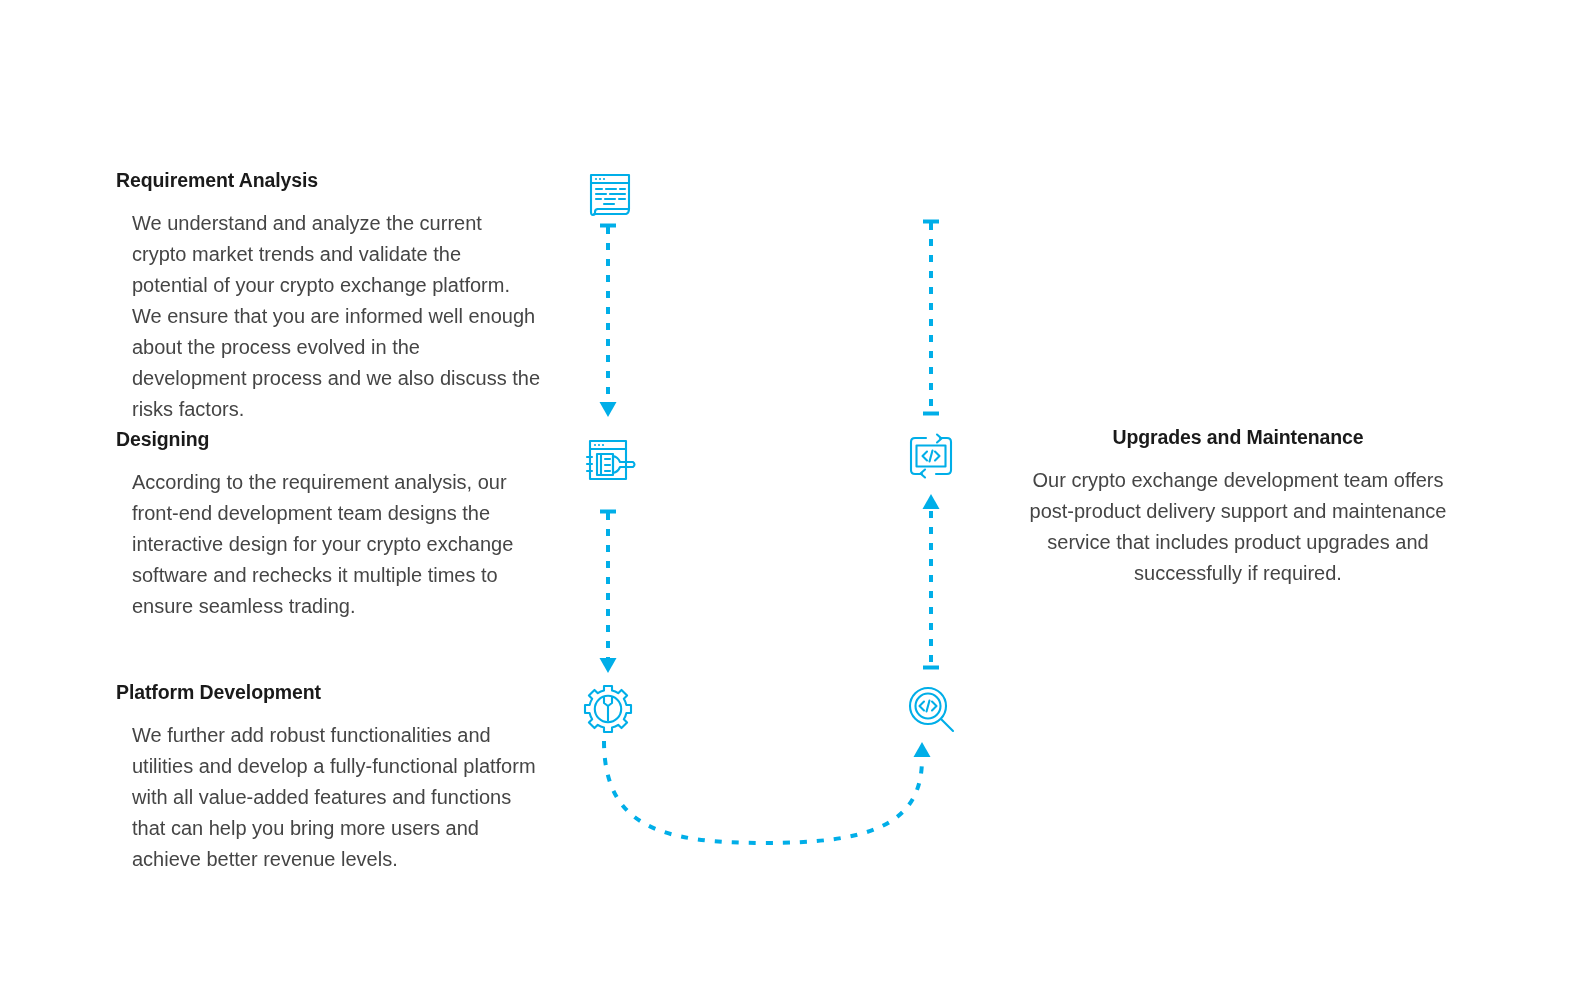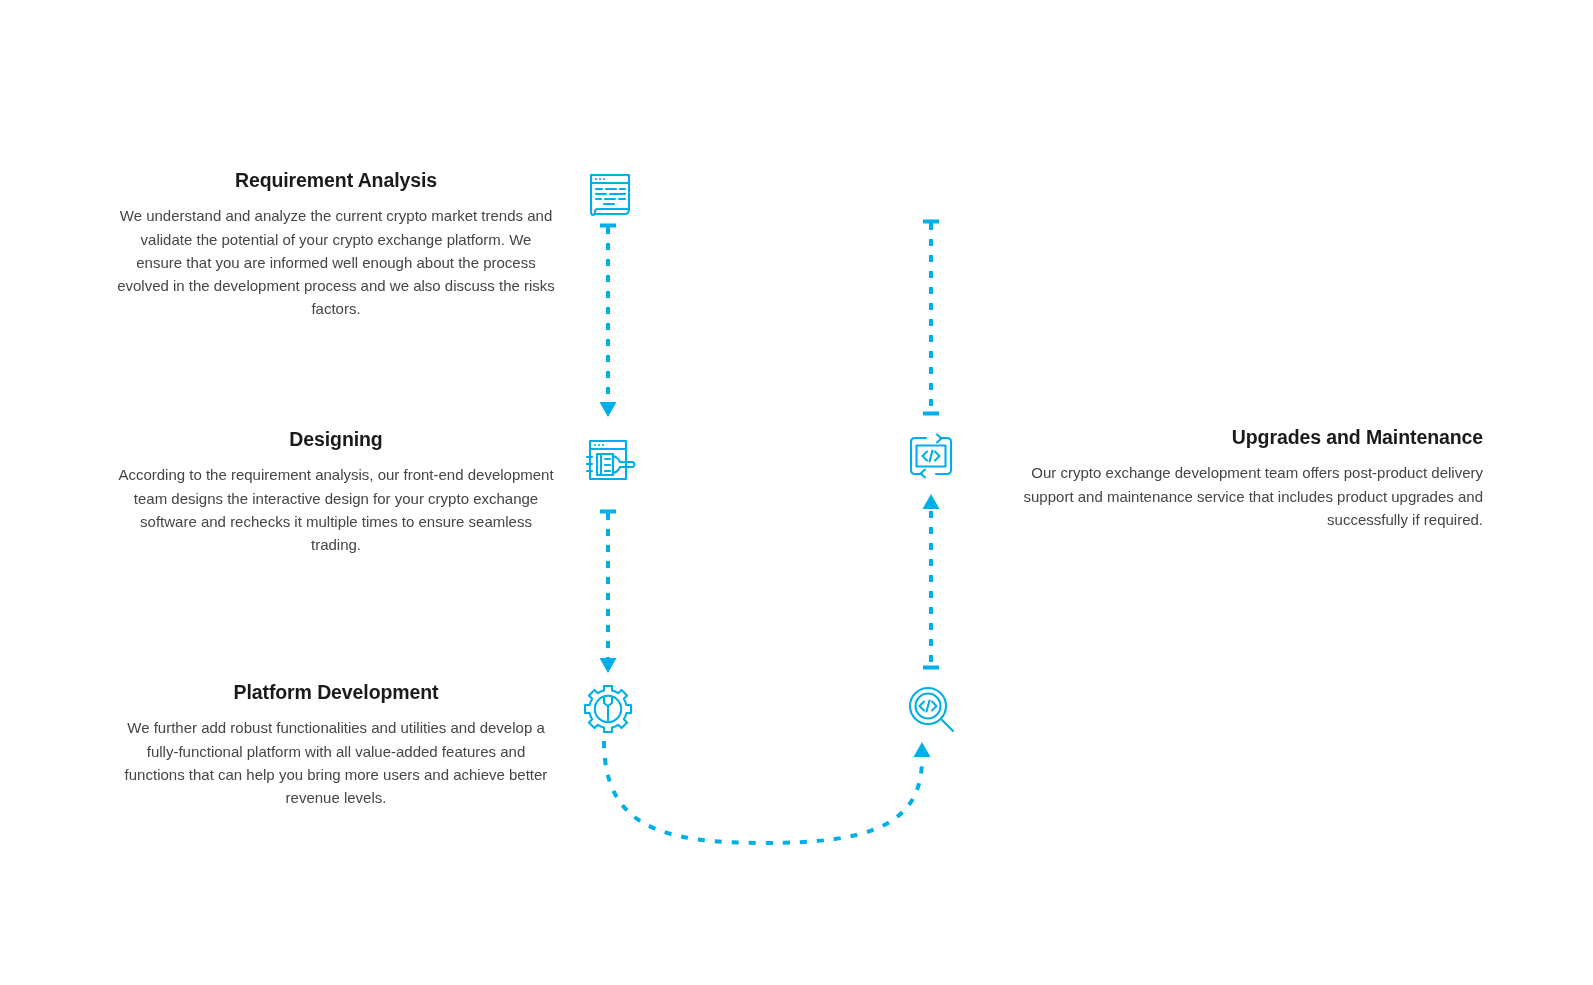--- a/index.html
+++ b/index.html
@@ -29,29 +29,29 @@
   }
   .step-text .title {
     font-size: 19.5px;
     font-weight: bold;
     color: #1a1a1a;
     line-height: 1.25;
     margin: 0 0 12px 0;
     letter-spacing: -0.1px;
   }
   .step-text .body {
-    font-size: 15px;
+    font-size: 20px;
     font-weight: 400;
     color: #454545;
     line-height: 1.55;
-    margin: 0;
-  }
-
-  .left-col { text-align: center; width: 440px; }
-  .right-col { text-align: right; width: 490px; }
+    margin: 16px;
+  }
+
+  .left-col { text-align: left; width: 440px; }
+  .right-col { text-align: center; width: 490px; }
 
   
   #txt-requirement   { left: 116px;  top: 168px;  }
   #txt-designing     { left: 116px;  top: 427px;  }
   #txt-platform      { left: 116px;  top: 680px;  }
   #txt-upgrades      { left: 993px;  top: 425px;  }
   #txt-testing       { left: 993px;  top: 681px;  }
 
   
   .icon-node {

